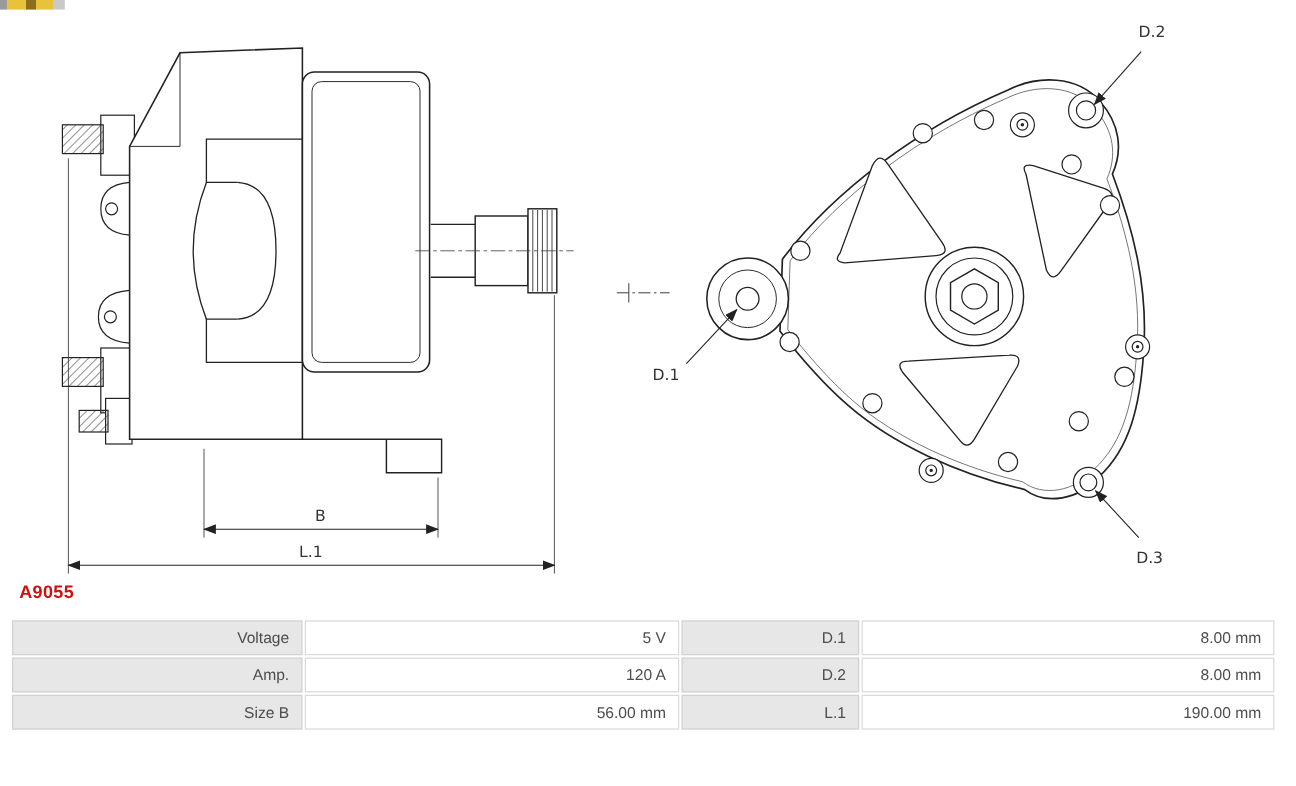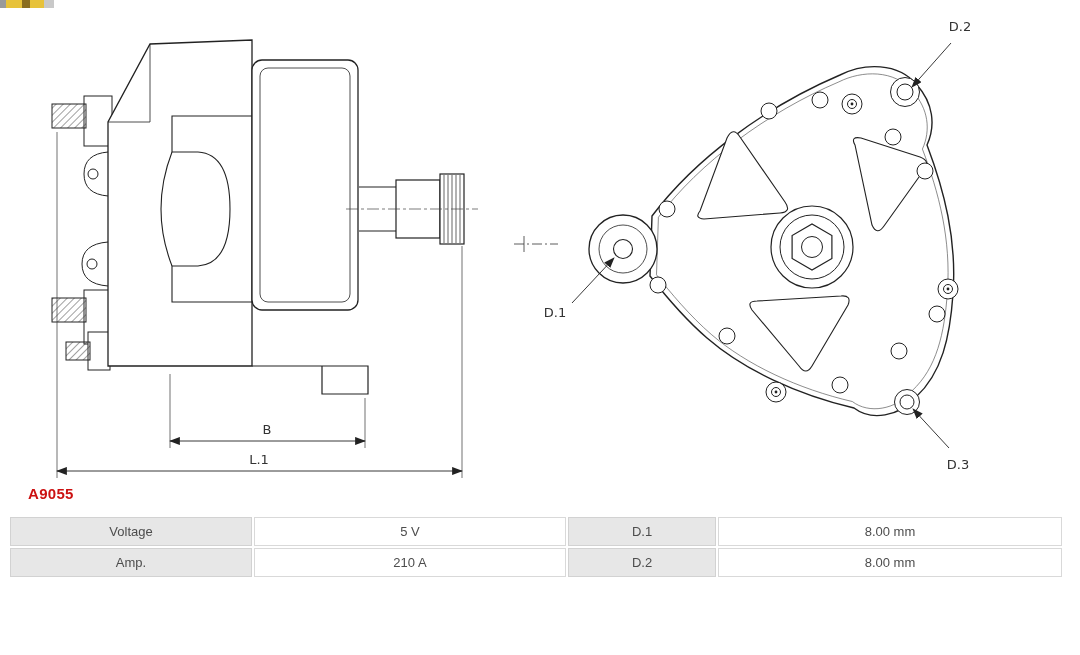--- a/index.html
+++ b/index.html
@@ -10,30 +10,30 @@
   .corner-fragment{
     position:absolute;left:0;top:0;width:54px;height:8px;
     background:linear-gradient(90deg,#9a9a9a 0 6px,#e7c23a 6px 22px,#8a6d1f 22px 30px,#e7c23a 30px 44px,#c9c9c9 44px 54px);
   }
   .drawing-area{position:absolute;left:0;top:4px;}
   .drawing-area text{
     font-family:"DejaVu Sans","Liberation Sans",sans-serif;
     font-size:13px;fill:#333333;
   }
   .part-number{
-    position:absolute;left:28px;top:485px;
+    position:absolute;left:16px;top:485px;
     font-size:15px;font-weight:600;color:#cc1111;letter-spacing:.3px;
   }
   table.specs{
     position:absolute;left:8px;top:515px;width:1056px;
     border-collapse:separate;border-spacing:2px;table-layout:fixed;
     font-size:13px;color:#4d4d4d;
   }
   table.specs td{
-    box-sizing:border-box;padding:6px 10px;text-align:center;
+    box-sizing:border-box;padding:6px 10px;text-align:right;
     border:1px solid #d9d9d9;background:#ffffff;
     white-space:nowrap;overflow:hidden;
   }
   table.specs td.lab{background:#e7e7e7;border-color:#d2d2d2;}
 </style>
 </head>
 <body>
 
 <div class="corner-fragment"></div>
 
@@ -207,18 +207,24 @@
   </colgroup>
   <tbody>
     <tr>
       <td class="lab">Voltage</td>
       <td>5 V</td>
       <td class="lab">D.1</td>
       <td>8.00 mm</td>
     </tr>
     <tr>
       <td class="lab">Amp.</td>
-      <td>210 A</td>
+      <td>120 A</td>
       <td class="lab">D.2</td>
       <td>8.00 mm</td>
     </tr>
+    <tr>
+      <td class="lab">Size B</td>
+      <td>56.00 mm</td>
+      <td class="lab">L.1</td>
+      <td>190.00 mm</td>
+    </tr>
   </tbody>
 </table>
 
 </body></html>

